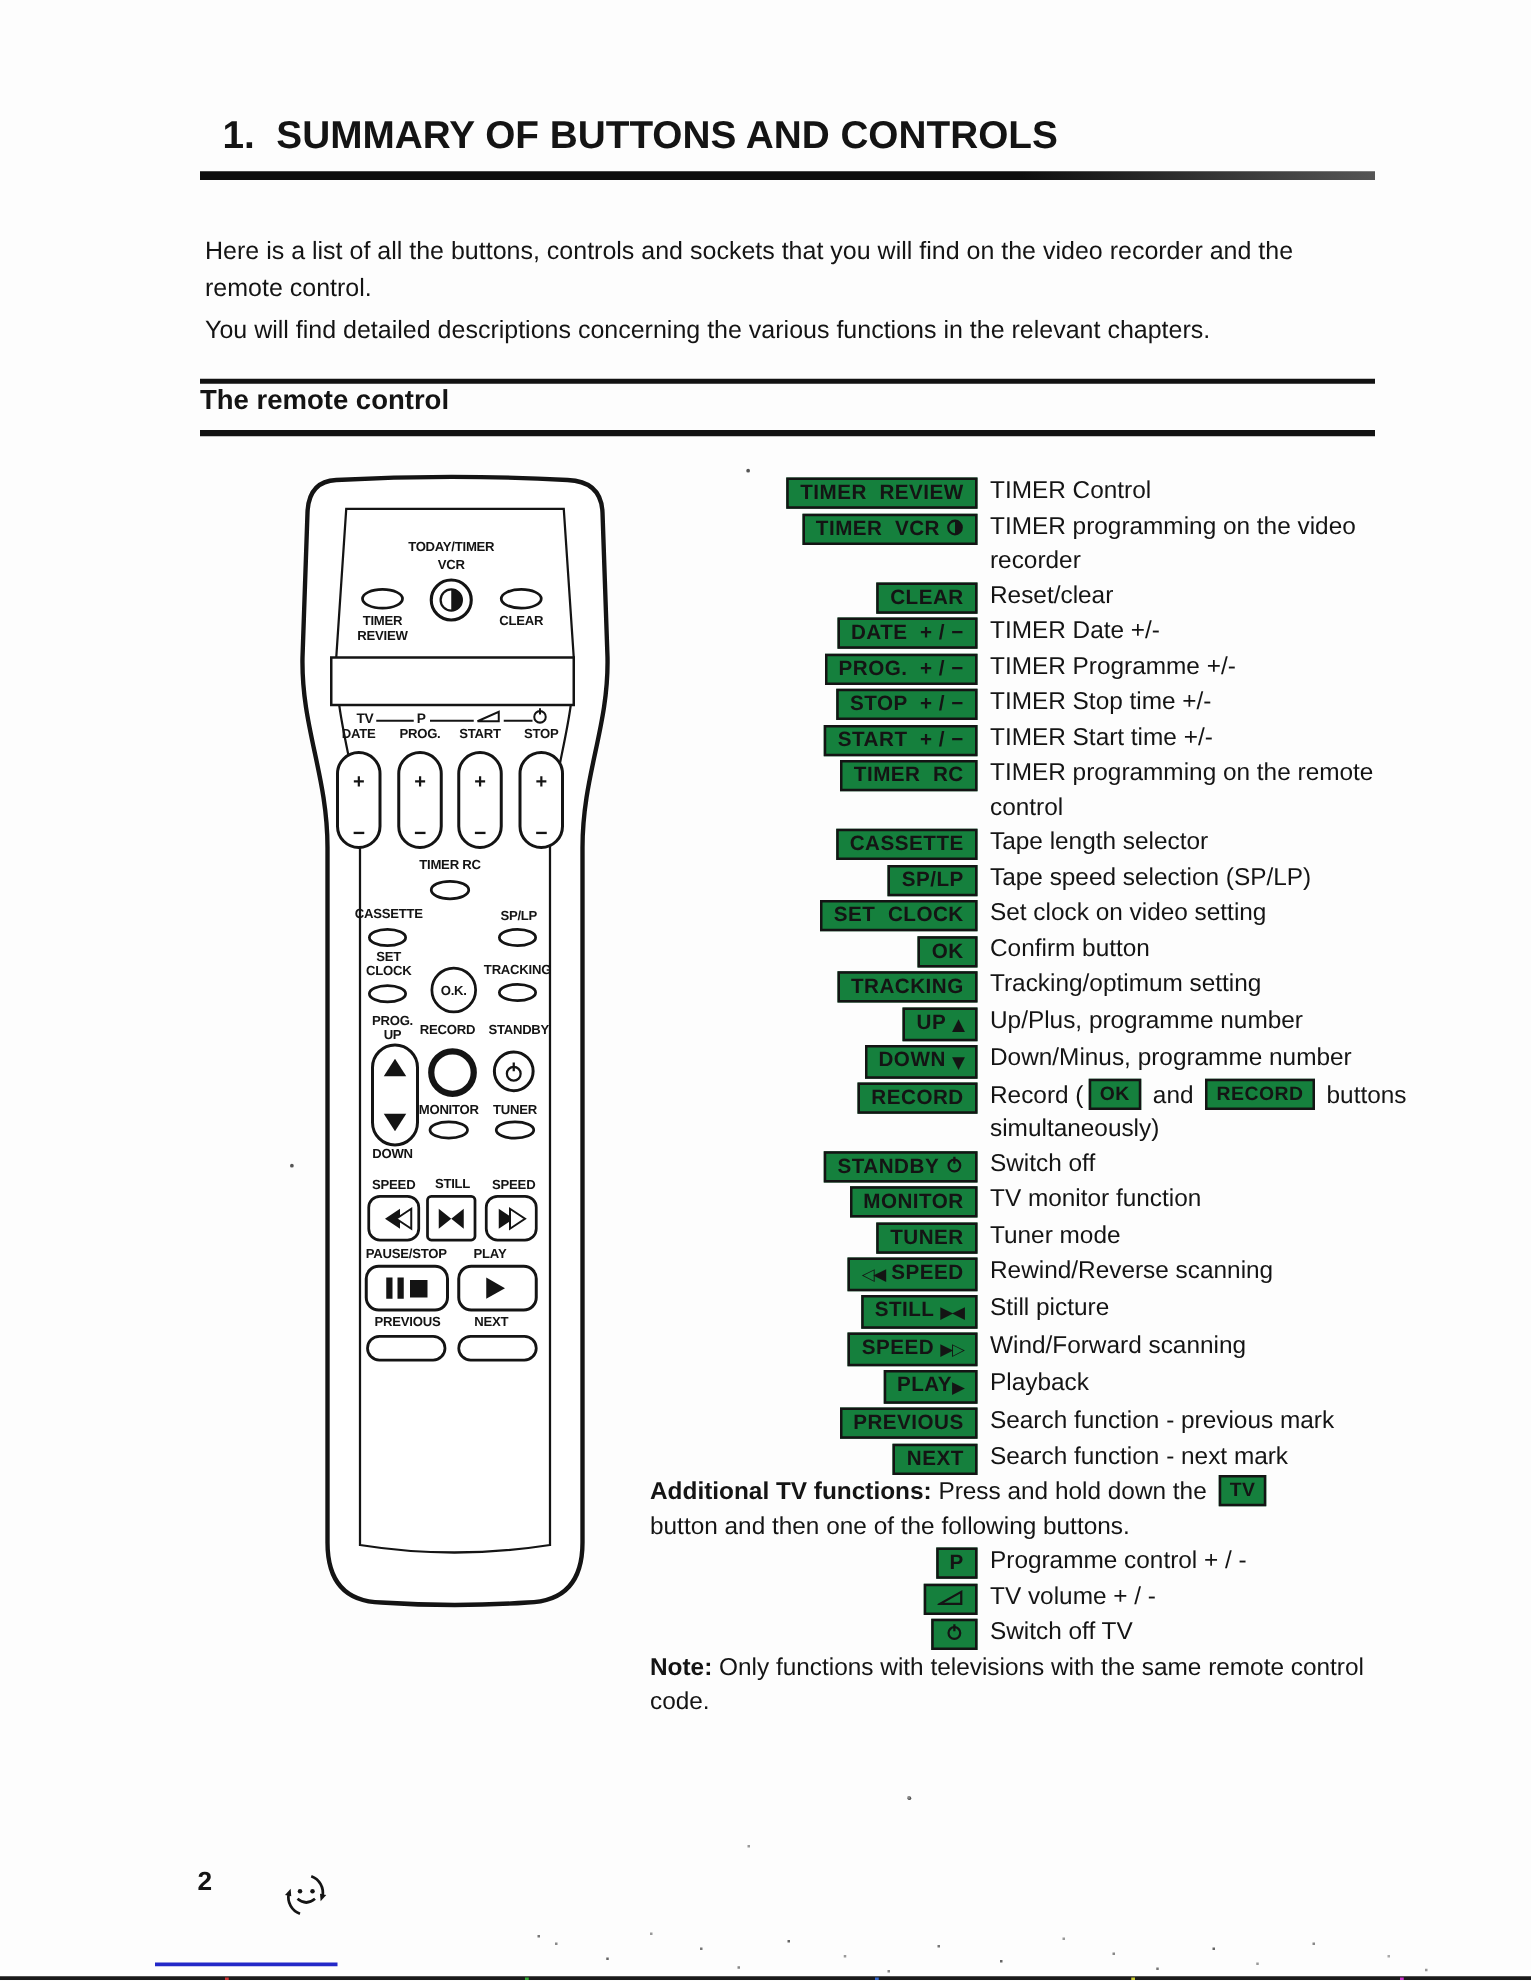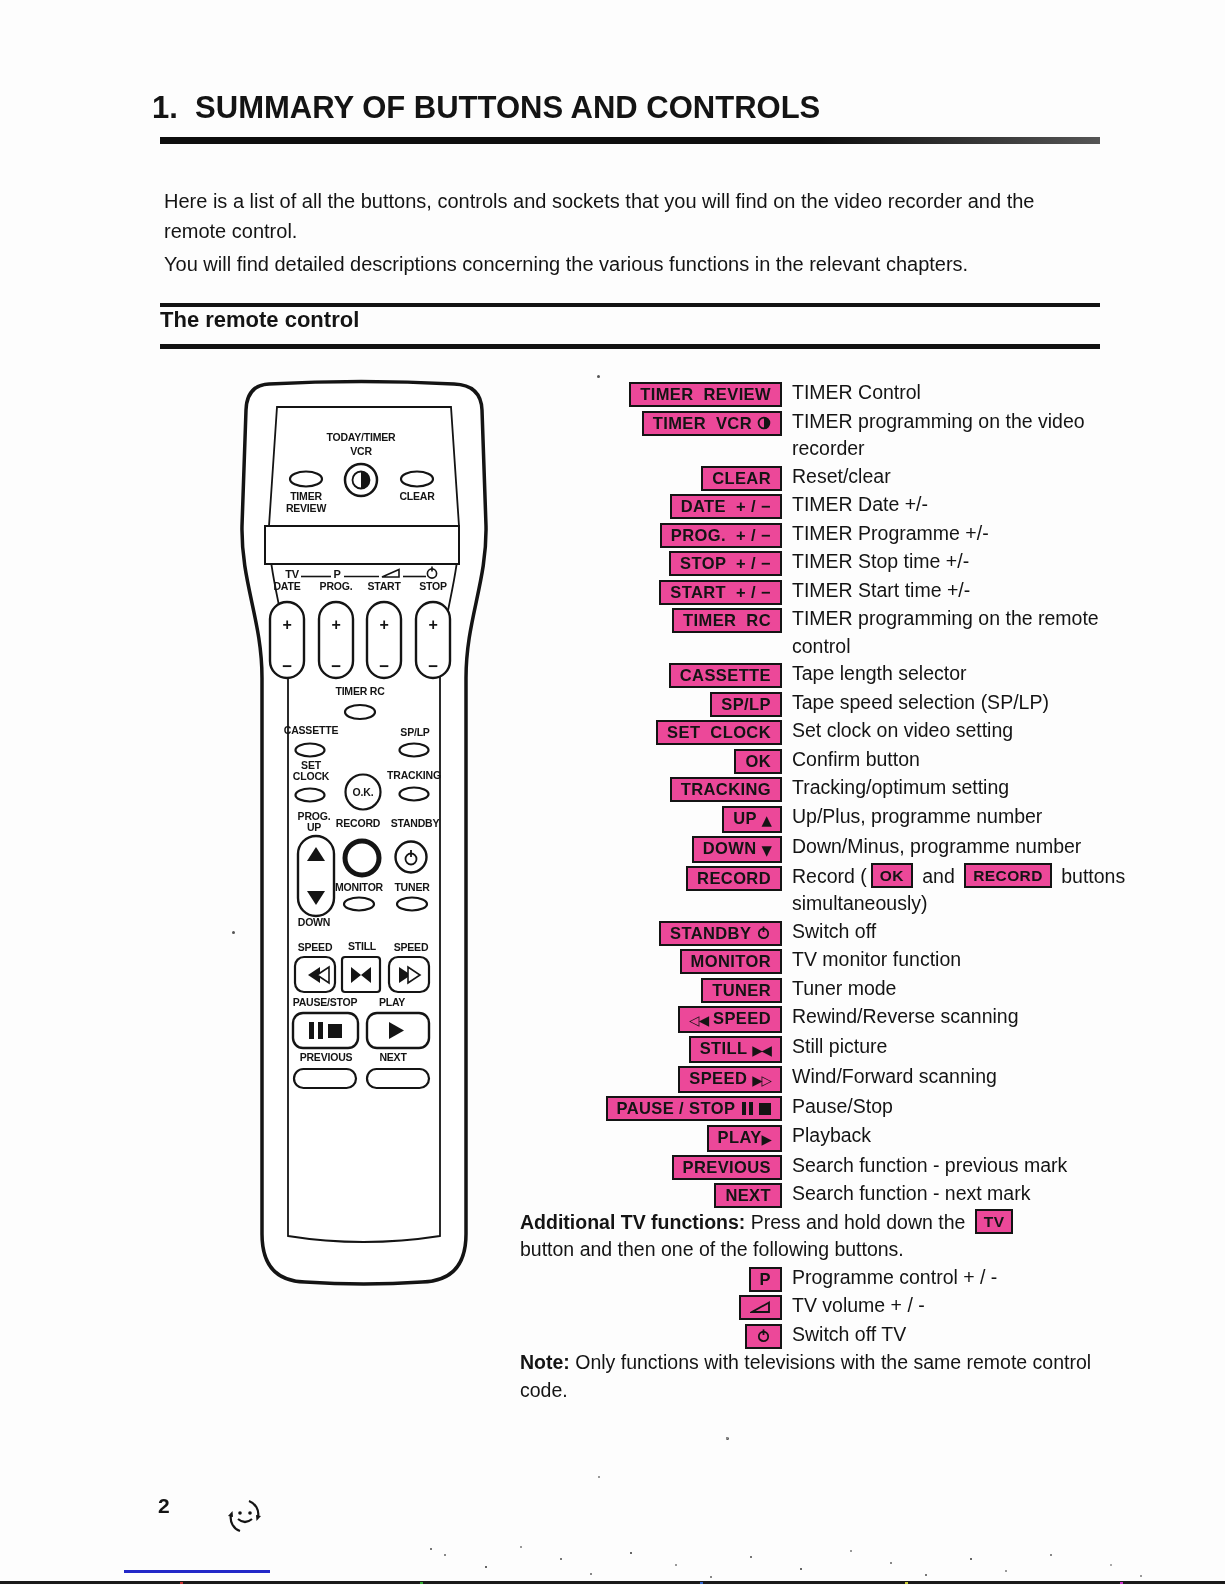--- a/index.html
+++ b/index.html
@@ -1,32 +1,32 @@
 <!DOCTYPE html>
 <html><head>
 <meta charset="utf-8">
 <style>
   html,body{margin:0;padding:0;background:#e8e8e8;}
   .page{position:relative;width:1225px;height:1585px;background:#fdfdfd;overflow:hidden;
         font-family:"Liberation Sans",sans-serif;color:#141414;}
-  h1{position:absolute;left:152px;top:90px;margin:0;font-size:31px;font-weight:bold;
+  h1{position:absolute;left:178px;top:90px;margin:0;font-size:31px;font-weight:bold;
      letter-spacing:0px;white-space:pre;}
   .rule{position:absolute;left:160px;width:940px;background:#121212;}
   .title-rule{top:137px;height:7px;background:linear-gradient(to right,#0e0e0e 70%,#555 100%);}
   .sec-rule-top{top:303px;height:4px;}
   .sec-rule-bottom{top:344px;height:5px;}
   h2{position:absolute;left:160px;top:307px;margin:0;font-size:22px;font-weight:bold;text-align:right;}
   .intro{position:absolute;left:160px;top:183px;width:925px;font-size:20px;line-height:29.5px;}
   .intro p{margin:4px;}
   
   #legend{position:absolute;left:520px;top:379px;width:650px;font-size:19.5px;line-height:27.5px;}
   .legrow{display:flex;align-items:flex-start;}
   .lblcol{width:262px;flex:none;text-align:right;padding-top:1px;}
   .desccol{margin-left:10px;white-space:nowrap;}
-  .keybox{display:inline-block;border:2.2px solid #141414;background:#ec4899;padding:0 9px;
+  .keybox{display:inline-block;border:2.2px solid #141414;background:#15803d;padding:0 9px;
           font-size:16.5px;font-weight:bold;line-height:21px;white-space:pre;letter-spacing:.4px;}
   .keybox.inline{font-size:15.5px;padding:0 7px;margin:0 4px;vertical-align:2px;}
   #additional,#note{margin:0;}
   #note span, #additional span{white-space:normal;}
   #note{max-width:585px;}
   .ic{display:inline-flex;align-items:center;vertical-align:-1px;}
   .tri{font-family:"DejaVu Sans",sans-serif;font-size:13.5px;letter-spacing:-1px;font-weight:normal;}
   .pbar{width:4px;height:13px;background:#141414;display:inline-block;margin:0 1.5px;}
   .psq{width:12px;height:12px;background:#141414;display:inline-block;margin-left:5px;}
   
@@ -270,24 +270,20 @@
         </div>
         <div class="legrow">
           <div class="lblcol"><span class="keybox">STILL <span class="ic"><span class="tri">▶◀</span></span></span></div>
           <div class="desccol">Still picture</div>
         </div>
         <div class="legrow">
           <div class="lblcol"><span class="keybox">SPEED <span class="ic"><span class="tri">▶▷</span></span></span></div>
           <div class="desccol">Wind/Forward scanning</div>
         </div>
         <div class="legrow">
-          <div class="lblcol"><span class="keybox">PAUSE / STOP <span class="ic"><span class="pbar"></span><span class="pbar"></span></span><span class="ic"><span class="psq"></span></span></span></div>
-          <div class="desccol">Pause/Stop</div>
-        </div>
-        <div class="legrow">
           <div class="lblcol"><span class="keybox">PLAY<span class="ic"><span class="tri">▶</span></span></span></div>
           <div class="desccol">Playback</div>
         </div>
         <div class="legrow">
           <div class="lblcol"><span class="keybox">PREVIOUS</span></div>
           <div class="desccol">Search function - previous mark</div>
         </div>
         <div class="legrow">
           <div class="lblcol"><span class="keybox">NEXT</span></div>
           <div class="desccol">Search function - next mark</div>

